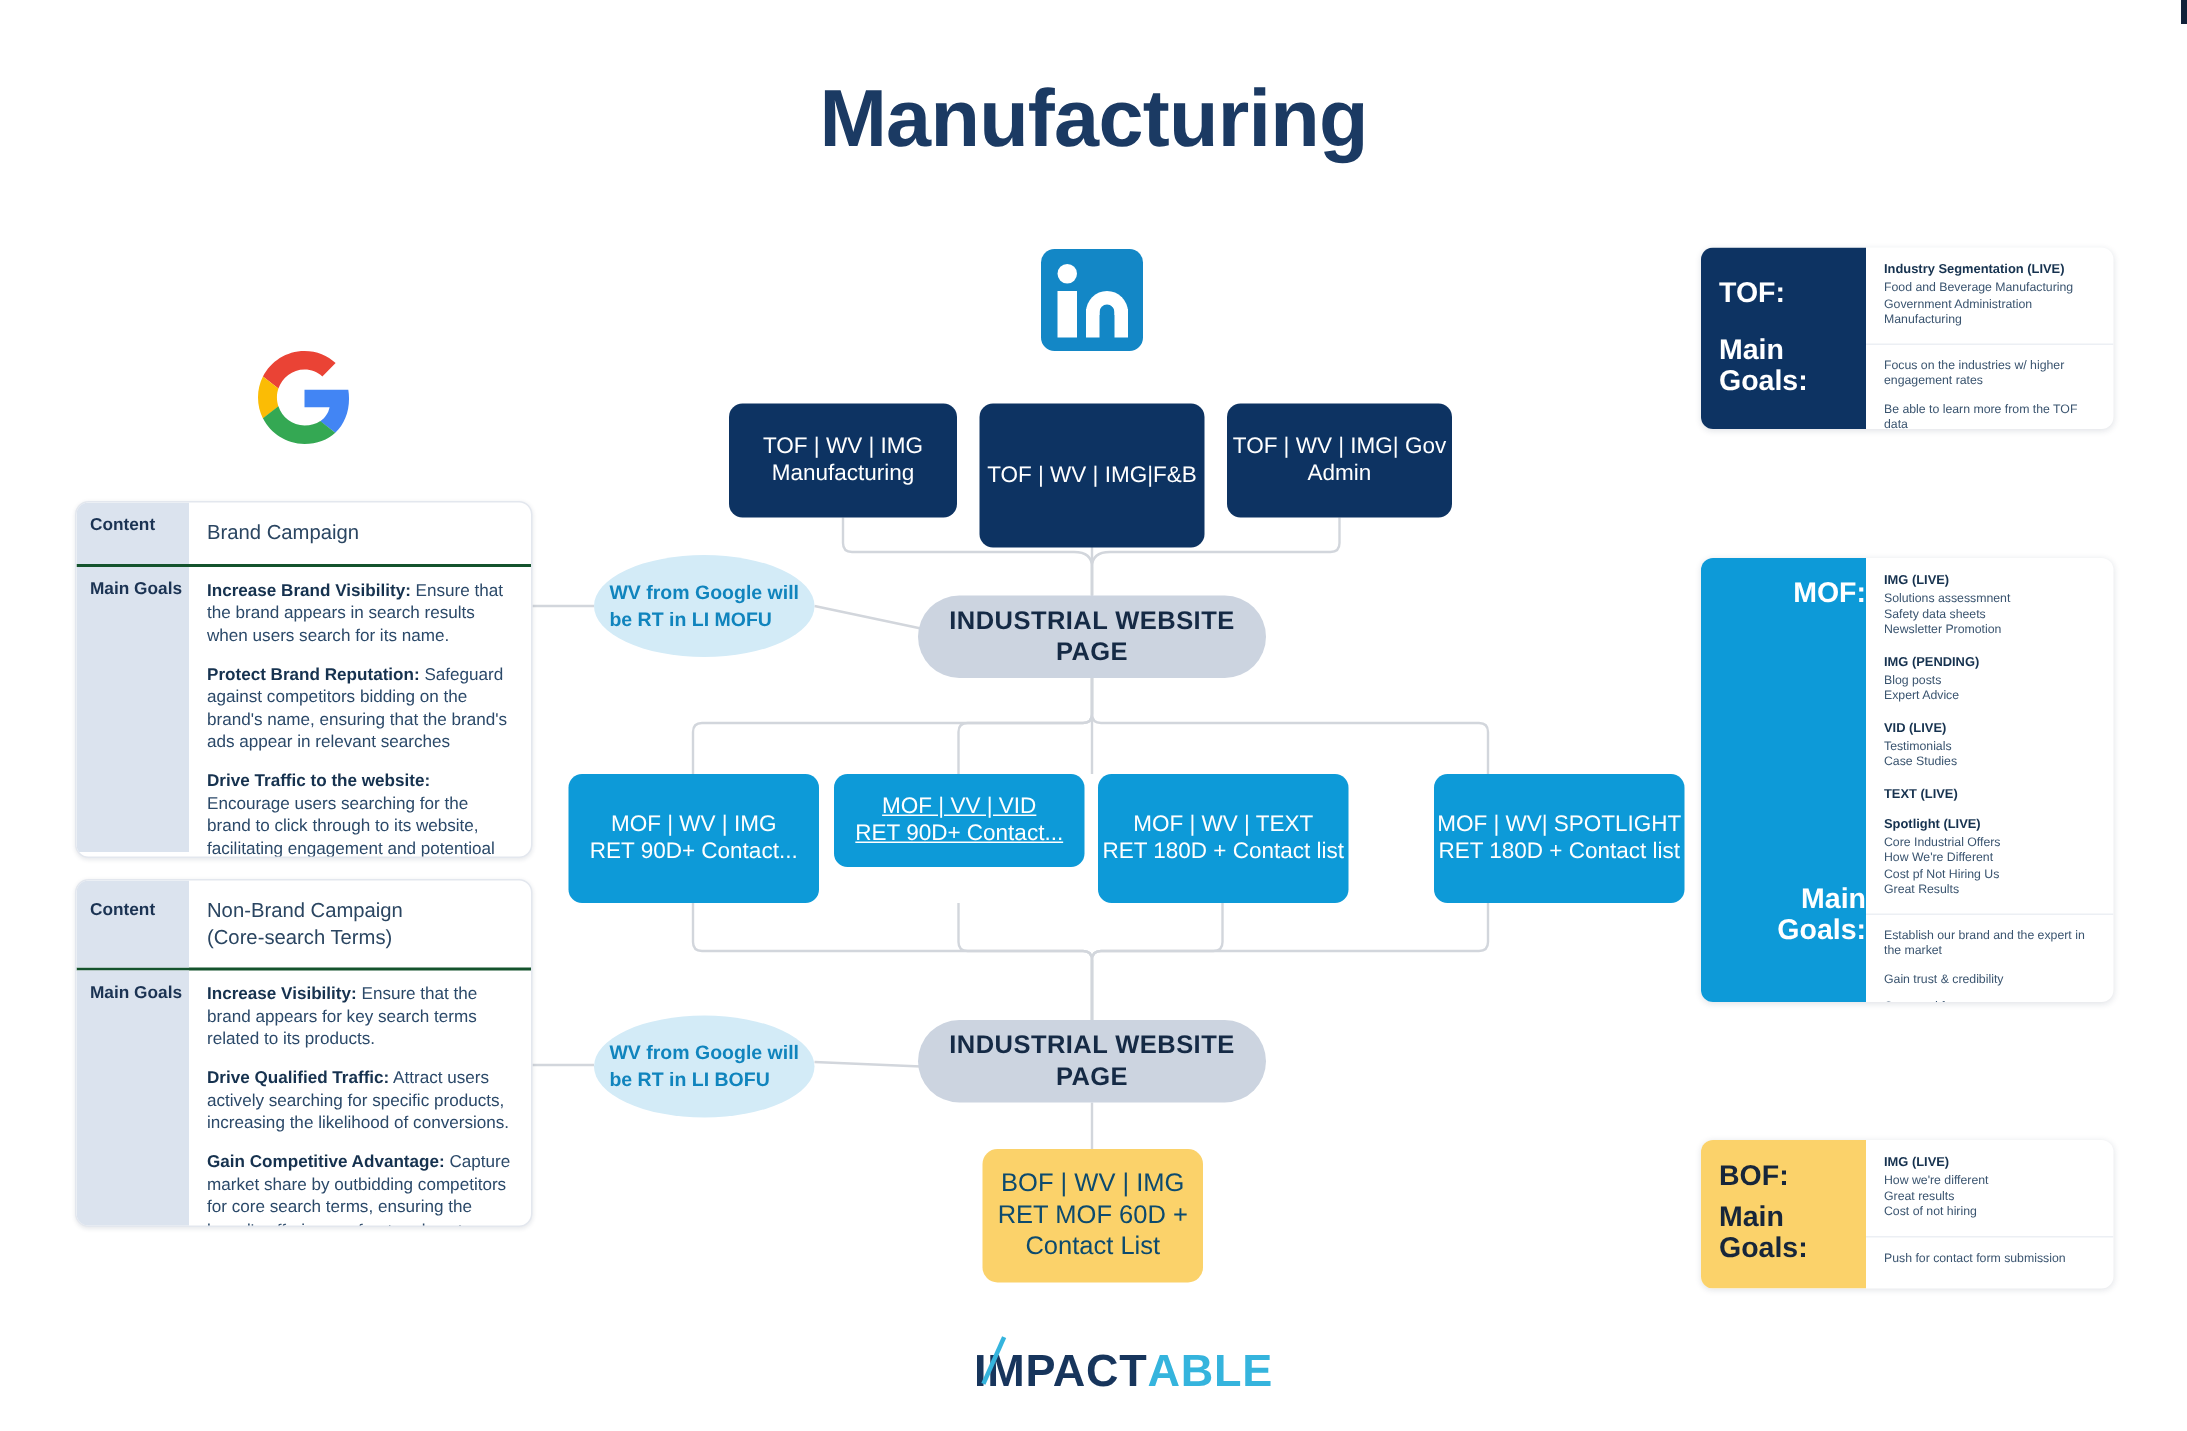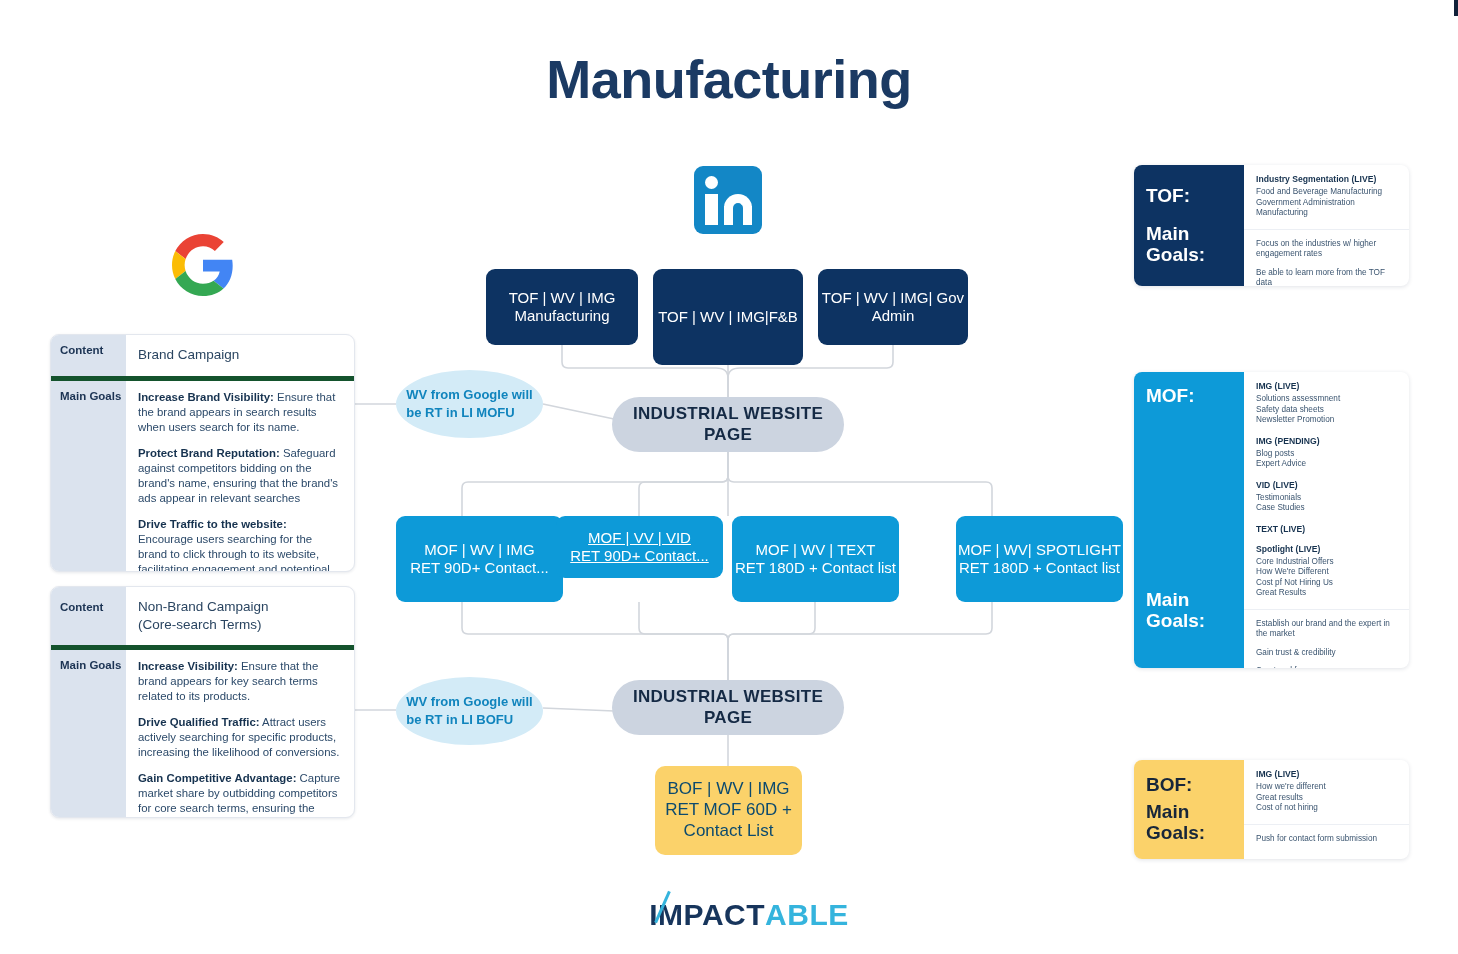--- a/index.html
+++ b/index.html
@@ -54,21 +54,21 @@
     font-size:13px;font-weight:bold;line-height:1.4;
   }
 
   
   .ltable{
     position:absolute;box-sizing:border-box;
     border:1px solid #e3e7ee;border-radius:9px;background:#fff;
     overflow:hidden;
     box-shadow:0 1px 3px rgba(20,40,70,.10);
   }
-  .ltable .row{display:flex;border-bottom:5px solid #14532d;}
+  .ltable .row{display:flex;border-bottom:2px solid #14532d;}
   .ltable .row:last-child{border-bottom:none;}
   .ltable .lab{
     width:75px;min-width:75px;background:#dbe3ee;color:#1b3353;
     font-size:11.5px;font-weight:bold;padding:9px 0 9px 9px;box-sizing:border-box;
   }
   .ltable .val{
     flex:1;padding:9px 10px 11px 12px;box-sizing:border-box;
     font-size:12.5px;color:#2a4561;line-height:1.3;
   }
   .ltable .val.head{font-size:13.5px;padding-top:11px;padding-bottom:12px;}
@@ -179,21 +179,21 @@
   </div>
 
   <div class="oval" style="left:396px;top:370px;width:147px;height:68px;">
     <div><span>WV from Google will</span><br><span>be RT in LI MOFU</span></div>
   </div>
 
   <div class="node node-page" style="left:612px;top:397px;width:232px;height:55px;">
     <span>INDUSTRIAL WEBSITE PAGE</span>
   </div>
 
-  <div class="node node-mof" style="left:396px;top:516px;width:167px;height:86px;">
+  <div class="node node-mof" style="left:379px;top:516px;width:167px;height:86px;">
     <div><span>MOF | WV | IMG</span><br><span>RET 90D+ Contact...</span></div>
   </div>
   <div class="node node-mof" style="left:556px;top:516px;width:167px;height:62px;text-decoration:underline;">
     <div><span>MOF | VV | VID</span><br><span>RET 90D+ Contact...</span></div>
   </div>
   <div class="node node-mof" style="left:732px;top:516px;width:167px;height:86px;">
     <div><span>MOF | WV | TEXT</span><br><span>RET 180D + Contact list</span></div>
   </div>
   <div class="node node-mof" style="left:956px;top:516px;width:167px;height:86px;">
     <div><span>MOF | WV| SPOTLIGHT</span><br><span>RET 180D + Contact list</span></div>
@@ -263,21 +263,21 @@
         <div class="li">Manufacturing</div>
       </div>
       <div class="sec grow">
         <div class="g">Focus on the industries w/ higher engagement rates</div>
         <div class="g">Be able to learn more from the TOF data</div>
       </div>
     </div>
   </div>
 
   <div class="panel p-mof" style="left:1134px;top:372px;width:275px;height:296px;">
-    <div class="left" style="justify-content:space-between;padding-top:14px;padding-bottom:36px;">
+    <div class="left" style="justify-content:space-between;padding-top:14px;padding-bottom:36px;text-align:right;">
       <div class="lbl">MOF:</div>
       <div class="lbl">Main Goals:</div>
     </div>
     <div class="right">
       <div class="sec grow">
         <div class="t">IMG (LIVE)</div>
         <div class="li">Solutions assessmnent</div>
         <div class="li">Safety data sheets</div>
         <div class="li">Newsletter Promotion</div>
 

